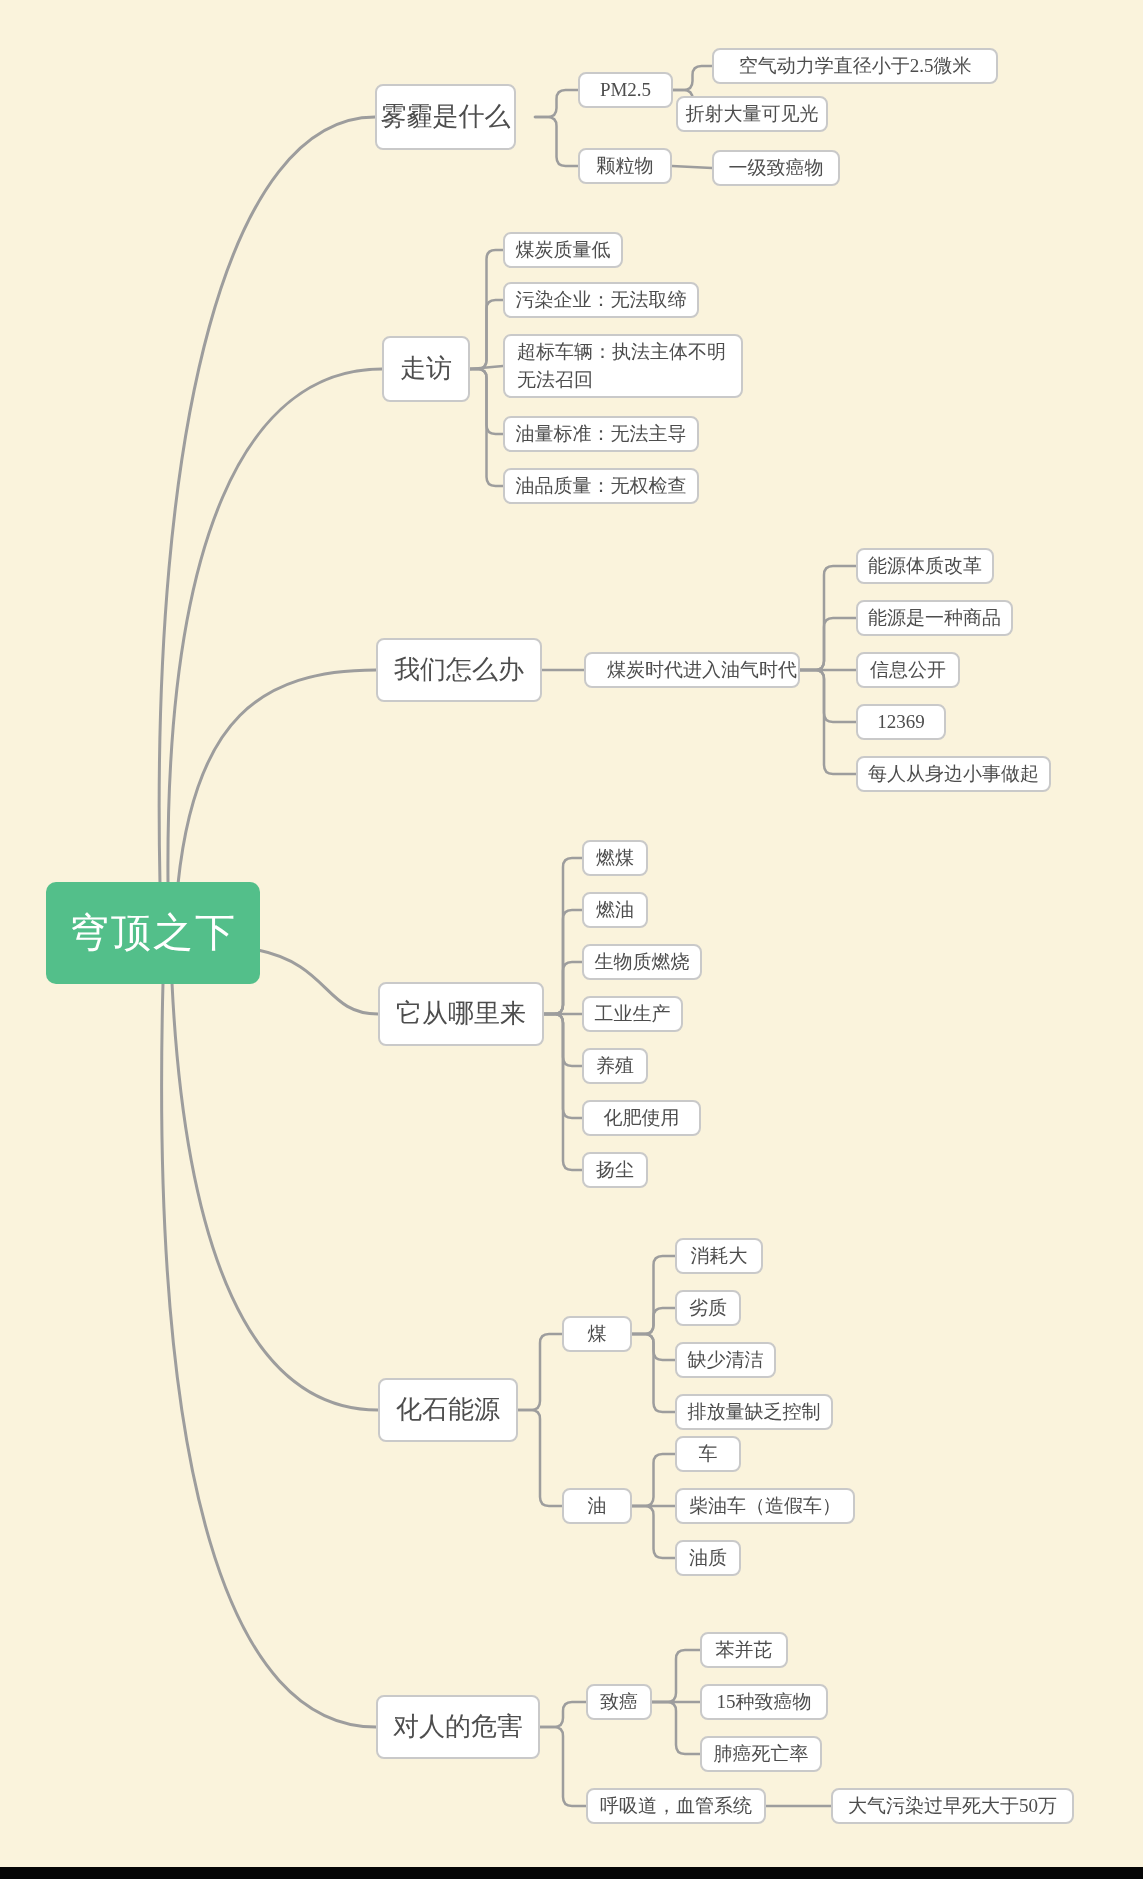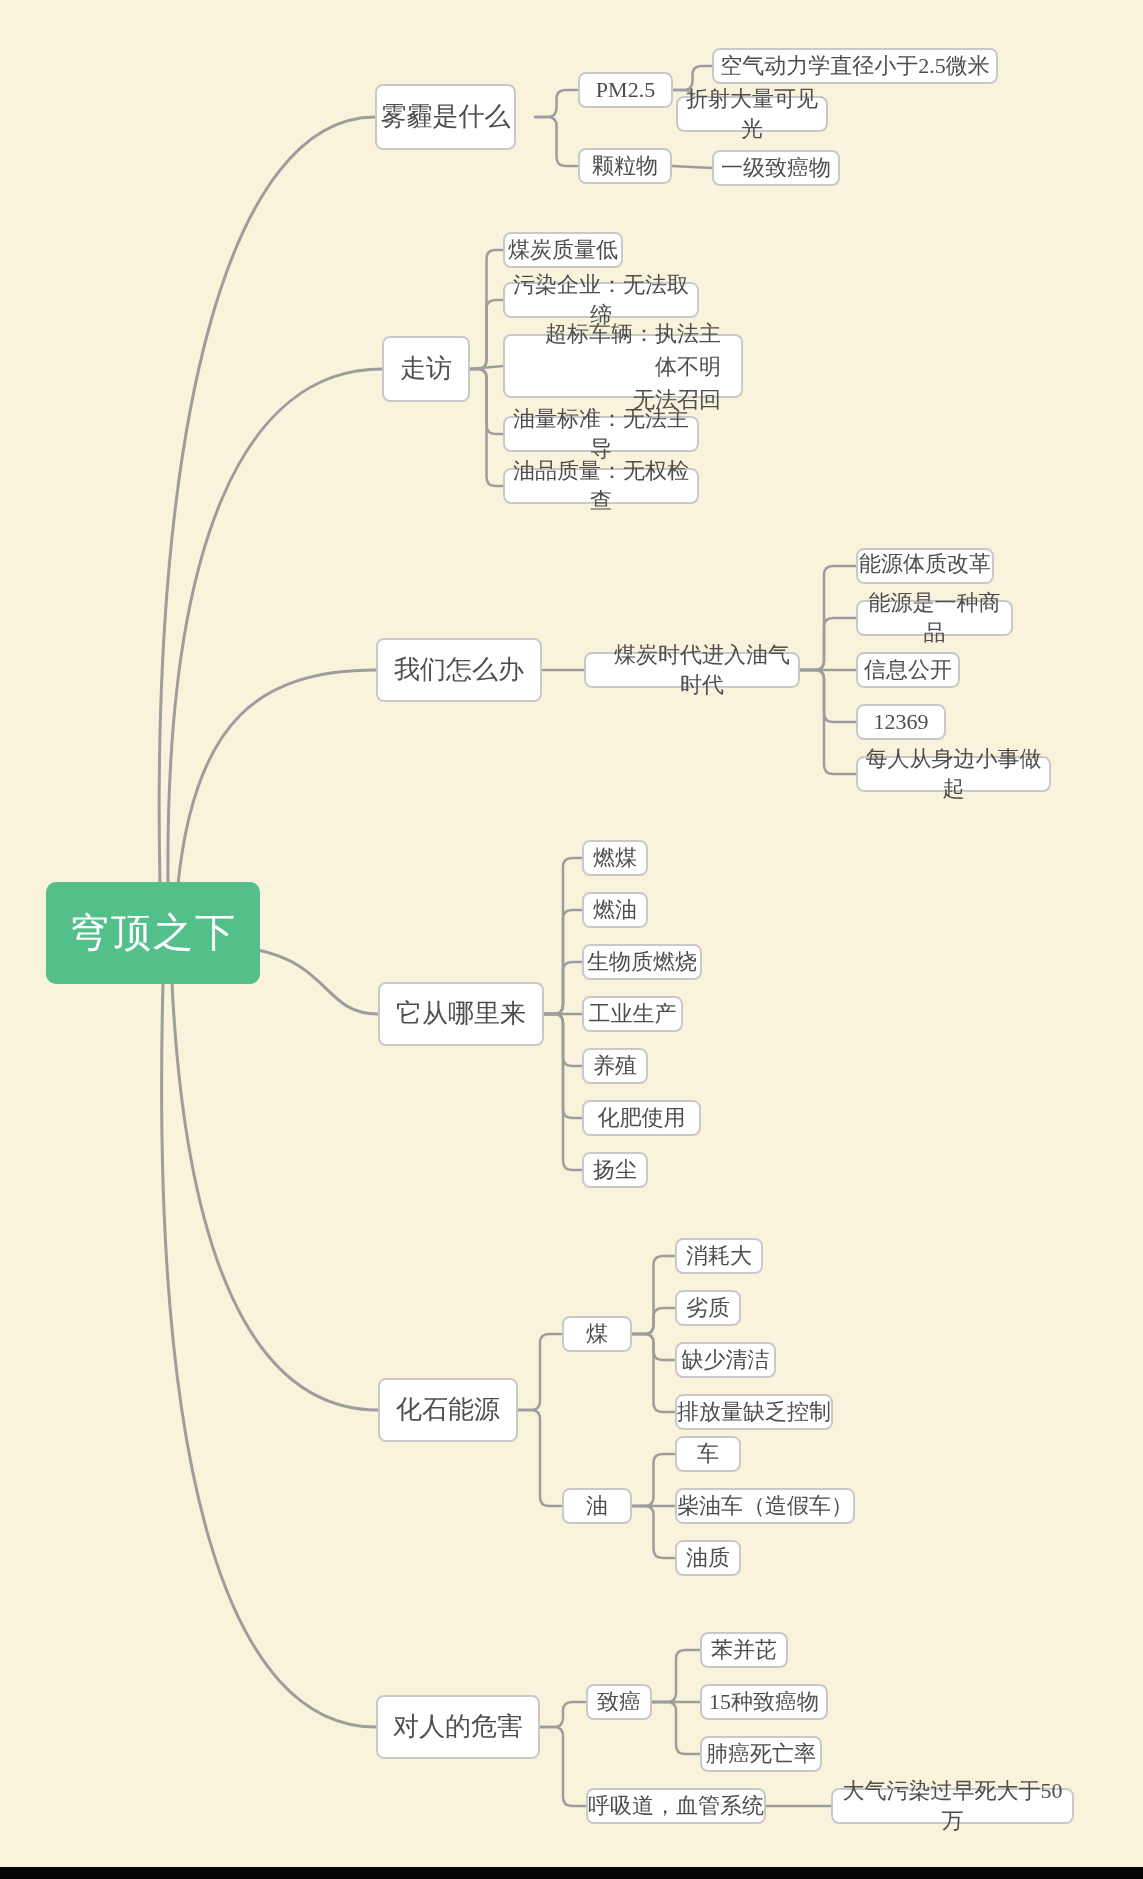--- a/index.html
+++ b/index.html
@@ -20,22 +20,22 @@
     box-sizing:border-box;
     background:var(--node-bg,#fff);
     border:2px solid var(--node-border,#c9c9c9);
     border-radius:8px;
     color:var(--node-text,#4d4d4d);
     white-space:pre-line;
     text-align:center;
     line-height:1.35;
   }
   .lv1{font-size:26px;}
-  .lv2{font-size:22px;}
-  .multiline{text-align:right;justify-content:flex-start;padding:0 20px;line-height:1.5;}
+  .lv2{font-size:19px;}
+  .multiline{text-align:left;justify-content:flex-start;padding:0 12px;line-height:1.5;}
   .root{
     background:var(--root-bg,#53bf8a);
     border:none;
     border-radius:10px;
     color:var(--root-text,#fff);
     font-size:40px;
     letter-spacing:2px;
   }
   .footer{
     position:absolute;left:0;bottom:0;width:100%;height:12px;
@@ -102,21 +102,21 @@
     <div class="node lv2" style="left: 712px; top: 150px; width: 128px; height: 36px;">一级致癌物</div>
     <div class="node lv1" style="left: 382px; top: 336px; width: 88px; height: 66px;">走访</div>
     <div class="node lv2" style="left: 503px; top: 232px; width: 120px; height: 36px;">煤炭质量低</div>
     <div class="node lv2" style="left: 503px; top: 282px; width: 196px; height: 36px;">污染企业：无法取缔</div>
     <div class="node lv2 multiline" style="left: 503px; top: 334px; width: 240px; height: 64px;">超标车辆：执法主体不明
 无法召回</div>
     <div class="node lv2" style="left: 503px; top: 416px; width: 196px; height: 36px;">油量标准：无法主导</div>
     <div class="node lv2" style="left: 503px; top: 468px; width: 196px; height: 36px;">油品质量：无权检查</div>
     <div class="node lv1" style="left: 376px; top: 638px; width: 166px; height: 64px;">我们怎么办</div>
     <div class="node lv2" style="left: 584px; top: 652px; width: 216px; height: 36px; padding-left: 20px;">煤炭时代进入油气时代</div>
-    <div class="node lv2" style="left: 856px; top: 548px; width: 138px; height: 36px; font-family: Liberation Mono, monospace;">能源体质改革</div>
+    <div class="node lv2" style="left: 856px; top: 548px; width: 138px; height: 36px;">能源体质改革</div>
     <div class="node lv2" style="left: 856px; top: 600px; width: 157px; height: 36px;">能源是一种商品</div>
     <div class="node lv2" style="left: 856px; top: 652px; width: 104px; height: 36px;">信息公开</div>
     <div class="node lv2" style="left: 856px; top: 704px; width: 90px; height: 36px;">12369</div>
     <div class="node lv2" style="left: 856px; top: 756px; width: 195px; height: 36px;">每人从身边小事做起</div>
     <div class="node lv1" style="left: 378px; top: 982px; width: 166px; height: 64px;">它从哪里来</div>
     <div class="node lv2" style="left: 582px; top: 840px; width: 66px; height: 36px;">燃煤</div>
     <div class="node lv2" style="left: 582px; top: 892px; width: 66px; height: 36px;">燃油</div>
     <div class="node lv2" style="left: 582px; top: 944px; width: 120px; height: 36px;">生物质燃烧</div>
     <div class="node lv2" style="left: 582px; top: 996px; width: 101px; height: 36px;">工业生产</div>
     <div class="node lv2" style="left: 582px; top: 1048px; width: 66px; height: 36px;">养殖</div>

